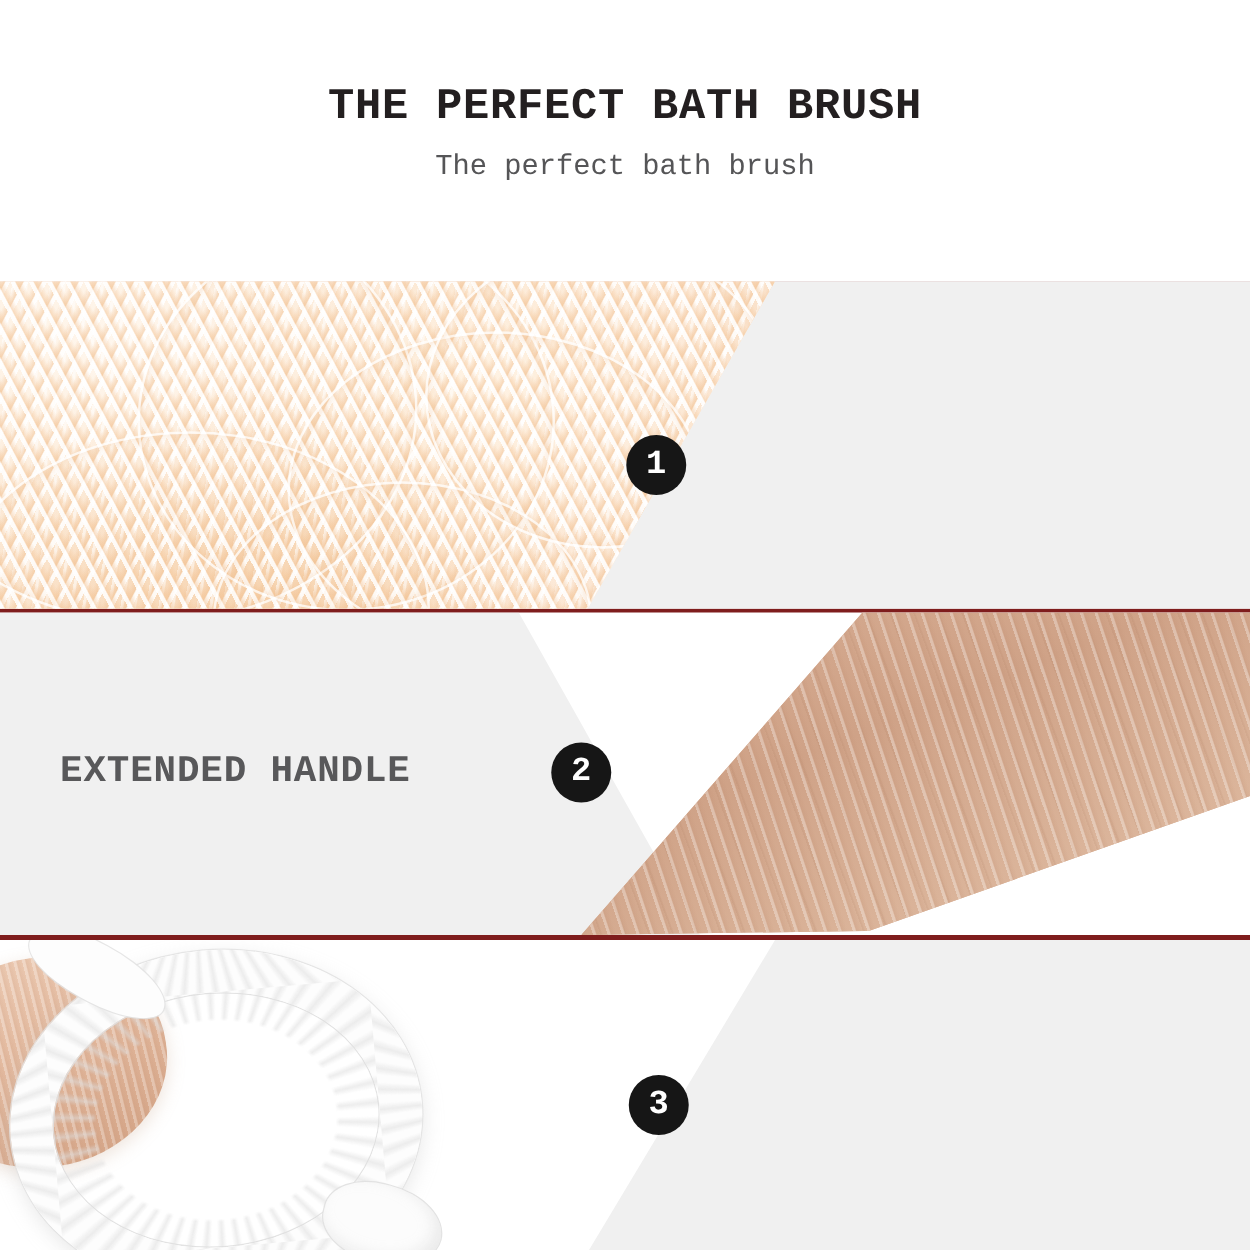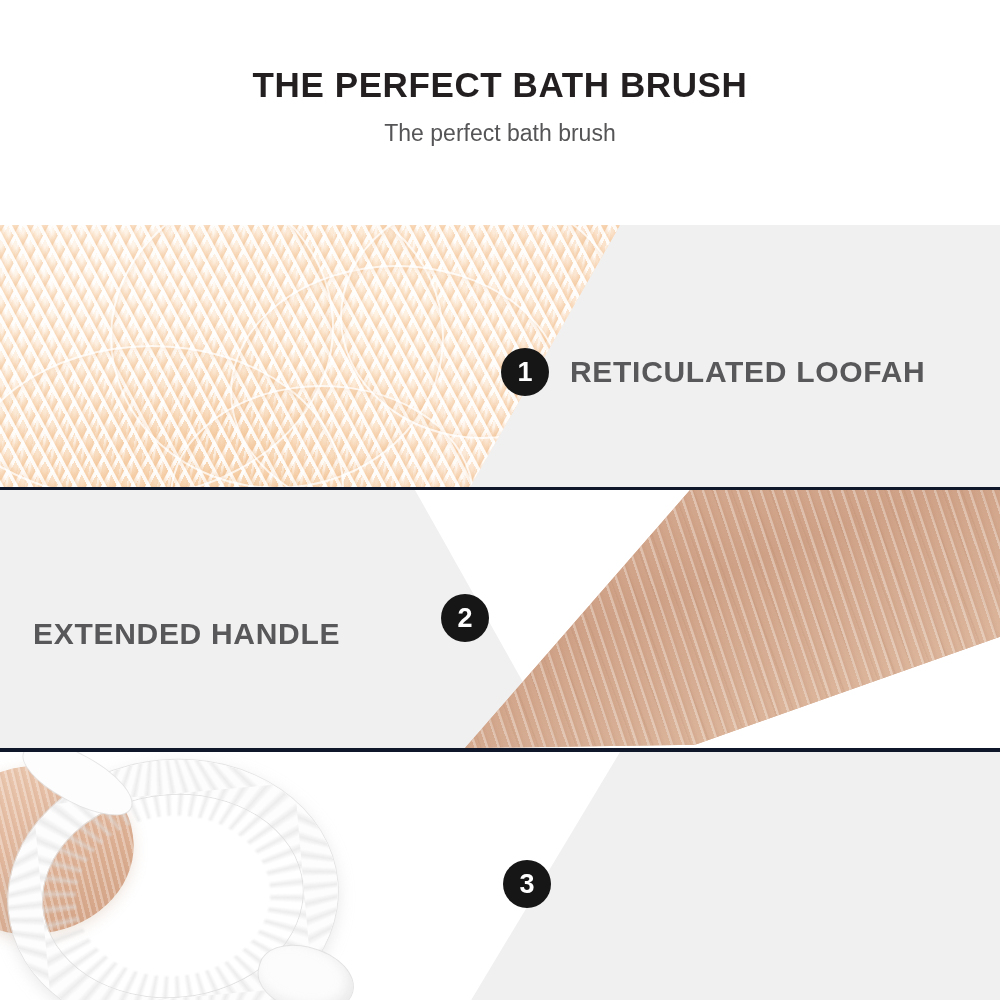--- a/index.html
+++ b/index.html
@@ -7,22 +7,23 @@
     padding: 0;
     background: #ffffff;
   }
   body {
     font-family: "Liberation Sans", sans-serif;
   }
   #page {
     position: relative;
     width: 1000px;
     height: 1000px;
-    background: #0f172a;
+    background: #7f1d1d;
     overflow: hidden;
+    font-family: Liberation Mono, monospace;
   }
 
   
   .header {
     position: absolute;
     left: 0; top: 0;
     width: 1000px;
     height: 225px;
     background: #ffffff;
     text-align: center;
@@ -232,21 +233,21 @@
     white-space: nowrap;
     line-height: 1;
     z-index: 6;
   }
 
   #row1 .badge   { left: 501px; top: 348px - 225px; }
   #row1 .badge   { top: 123px; }
   #row1 .caption { left: 570px; top: 132px; }
 
   #row2 .badge   { left: 441px; top: 104px; }
-  #row2 .caption { left: 33px;  top: 113px; margin-top: 16px; }
+  #row2 .caption { left: 48px;  top: 113px; }
 
   #row3 .badge   { left: 503px; top: 108px; }
   #row3 .caption { left: 601px; top: 117px; }
 </style>
 </head>
 <body>
 
 <div id="page">
 
   <div class="header">
@@ -260,21 +261,20 @@
     <div class="photo" id="loofah">
       <div class="mesh-strand" style="left:-90px;  top:-70px;  width:420px; height:340px;"></div>
       <div class="mesh-strand" style="left:110px;  top:-40px;  width:330px; height:300px;"></div>
       <div class="mesh-strand" style="left:-40px;  top:120px;  width:380px; height:280px;"></div>
       <div class="mesh-strand" style="left:230px;  top:40px;   width:330px; height:250px;"></div>
       <div class="mesh-strand" style="left:170px;  top:160px;  width:300px; height:220px;"></div>
       <div class="mesh-strand" style="left:340px;  top:-30px;  width:280px; height:240px;"></div>
     </div>
 
     <div class="badge">1</div>
-    <div class="caption">RETICULATED LOOFAH</div>
   </div>
 
   <div class="row" id="row2">
     <div class="panel-gray"></div>
 
     <div class="photo" id="handle">
       <div class="wood"></div>
 
     </div>
 

